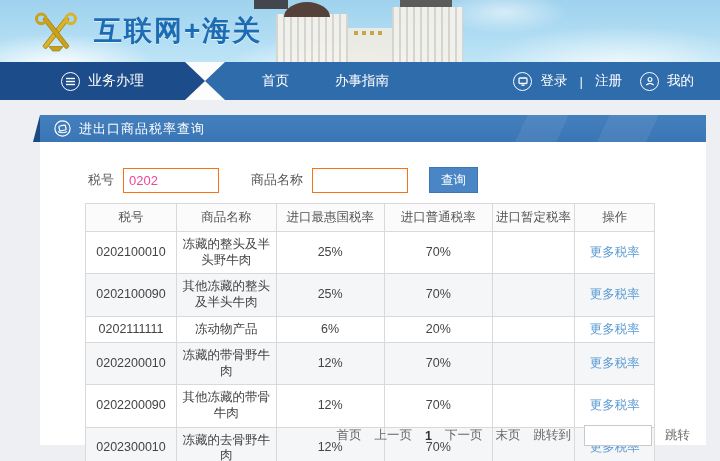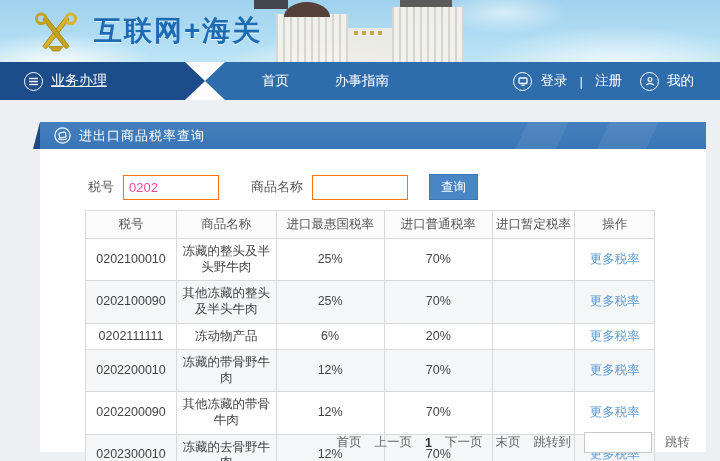--- a/index.html
+++ b/index.html
@@ -29,36 +29,36 @@
   .bld-dome  { position:absolute; left:36px; top:2px; width:46px; height:15px; background:#4e352b;
     border-radius:50% 50% 0 0 / 100% 100% 0 0; }
   .bld-roof1 { position:absolute; left:6px; top:0; width:34px; height:9px; background:#3c3c40; }
   .bld-roof2 { position:absolute; left:152px; top:0; width:52px; height:8px; background:#55514e; }
   .bld-sign  { position:absolute; left:106px; top:31px; width:32px; height:4px;
     background:repeating-linear-gradient(90deg,#c9a23a 0 4px,#efece4 4px 8px); }
 
   
   .nav { position:absolute; left:0; top:62px; width:720px; height:38px; background:#2f6cab; color:#fff; }
   .nav-left { position:absolute; left:0; top:0; width:205px; height:38px; background:#1c4c8a;
-    display:flex; align-items:center; padding-left:24px; font-size:14px;text-decoration:underline; }
+    display:flex; align-items:center; padding-left:61px; font-size:14px; }
   .nav-left .txt { margin-left:8px; }
   .bowtie { position:absolute; left:185px; top:0; width:40px; height:38px; pointer-events:none; }
   .bowtie::before { content:""; position:absolute; left:0; top:0;
     border-left:20px solid transparent; border-right:20px solid transparent; border-top:19px solid #fdfdfd; }
   .bowtie::after { content:""; position:absolute; left:0; bottom:0;
     border-left:20px solid transparent; border-right:20px solid transparent; border-bottom:19px solid #fdfdfd; }
   .nav-links { position:absolute; left:262px; top:0; height:38px; display:flex; align-items:center; gap:46px; font-size:13.5px; }
   .nav-link { cursor:pointer; }
   .nav-right { position:absolute; right:26px; top:0; height:38px; display:flex; align-items:center; gap:8px; font-size:13.5px; }
   .circle-icon { width:19px; height:19px; border:1.4px solid #fff; border-radius:50%;
     display:inline-flex; align-items:center; justify-content:center; flex:0 0 auto; }
   .sep { margin:0 4px; opacity:.9; }
 
   
-  .card { position:absolute; left:40px; top:122px; width:666px; height:330px; background:#fff; }
+  .card { position:absolute; left:40px; top:115px; width:666px; height:330px; background:#fff; }
   .fold { position:absolute; left:-7px; top:0; width:7px; height:27px; background:#1a4a80;
     clip-path:polygon(100% 0, 100% 100%, 0 100%); }
   .section-bar { position:relative; width:100%; height:27px;
     background:linear-gradient(#447fbd,#3a76b6); display:flex; align-items:center;
     padding-left:14px; color:#fff; font-size:13px; overflow:hidden; }
   .section-bar .streaks { position:absolute; right:0; top:0; width:260px; height:27px;
     background:linear-gradient(115deg, transparent 30%, rgba(255,255,255,.07) 30%, rgba(255,255,255,.07) 45%, transparent 45%, transparent 60%, rgba(255,255,255,.07) 60%, rgba(255,255,255,.07) 78%, transparent 78%); }
   .section-bar .bar-icon { margin-right:8px; display:inline-flex; }
   .section-title { letter-spacing:1px; }
 

